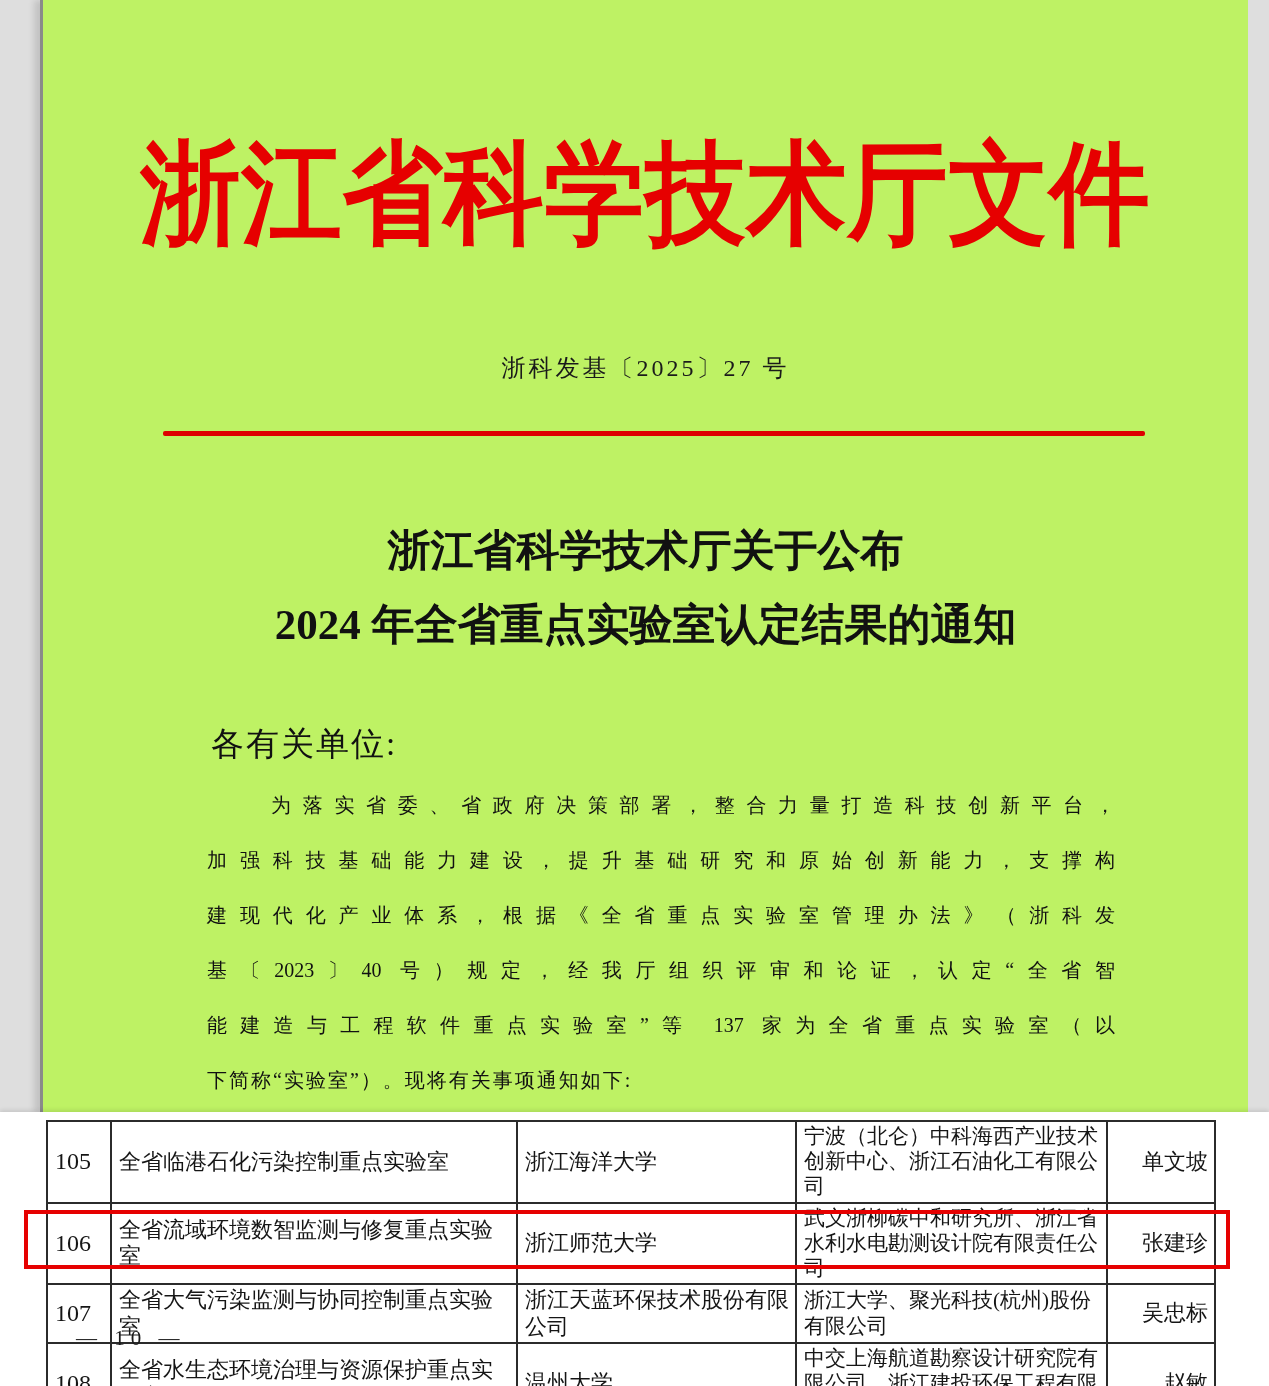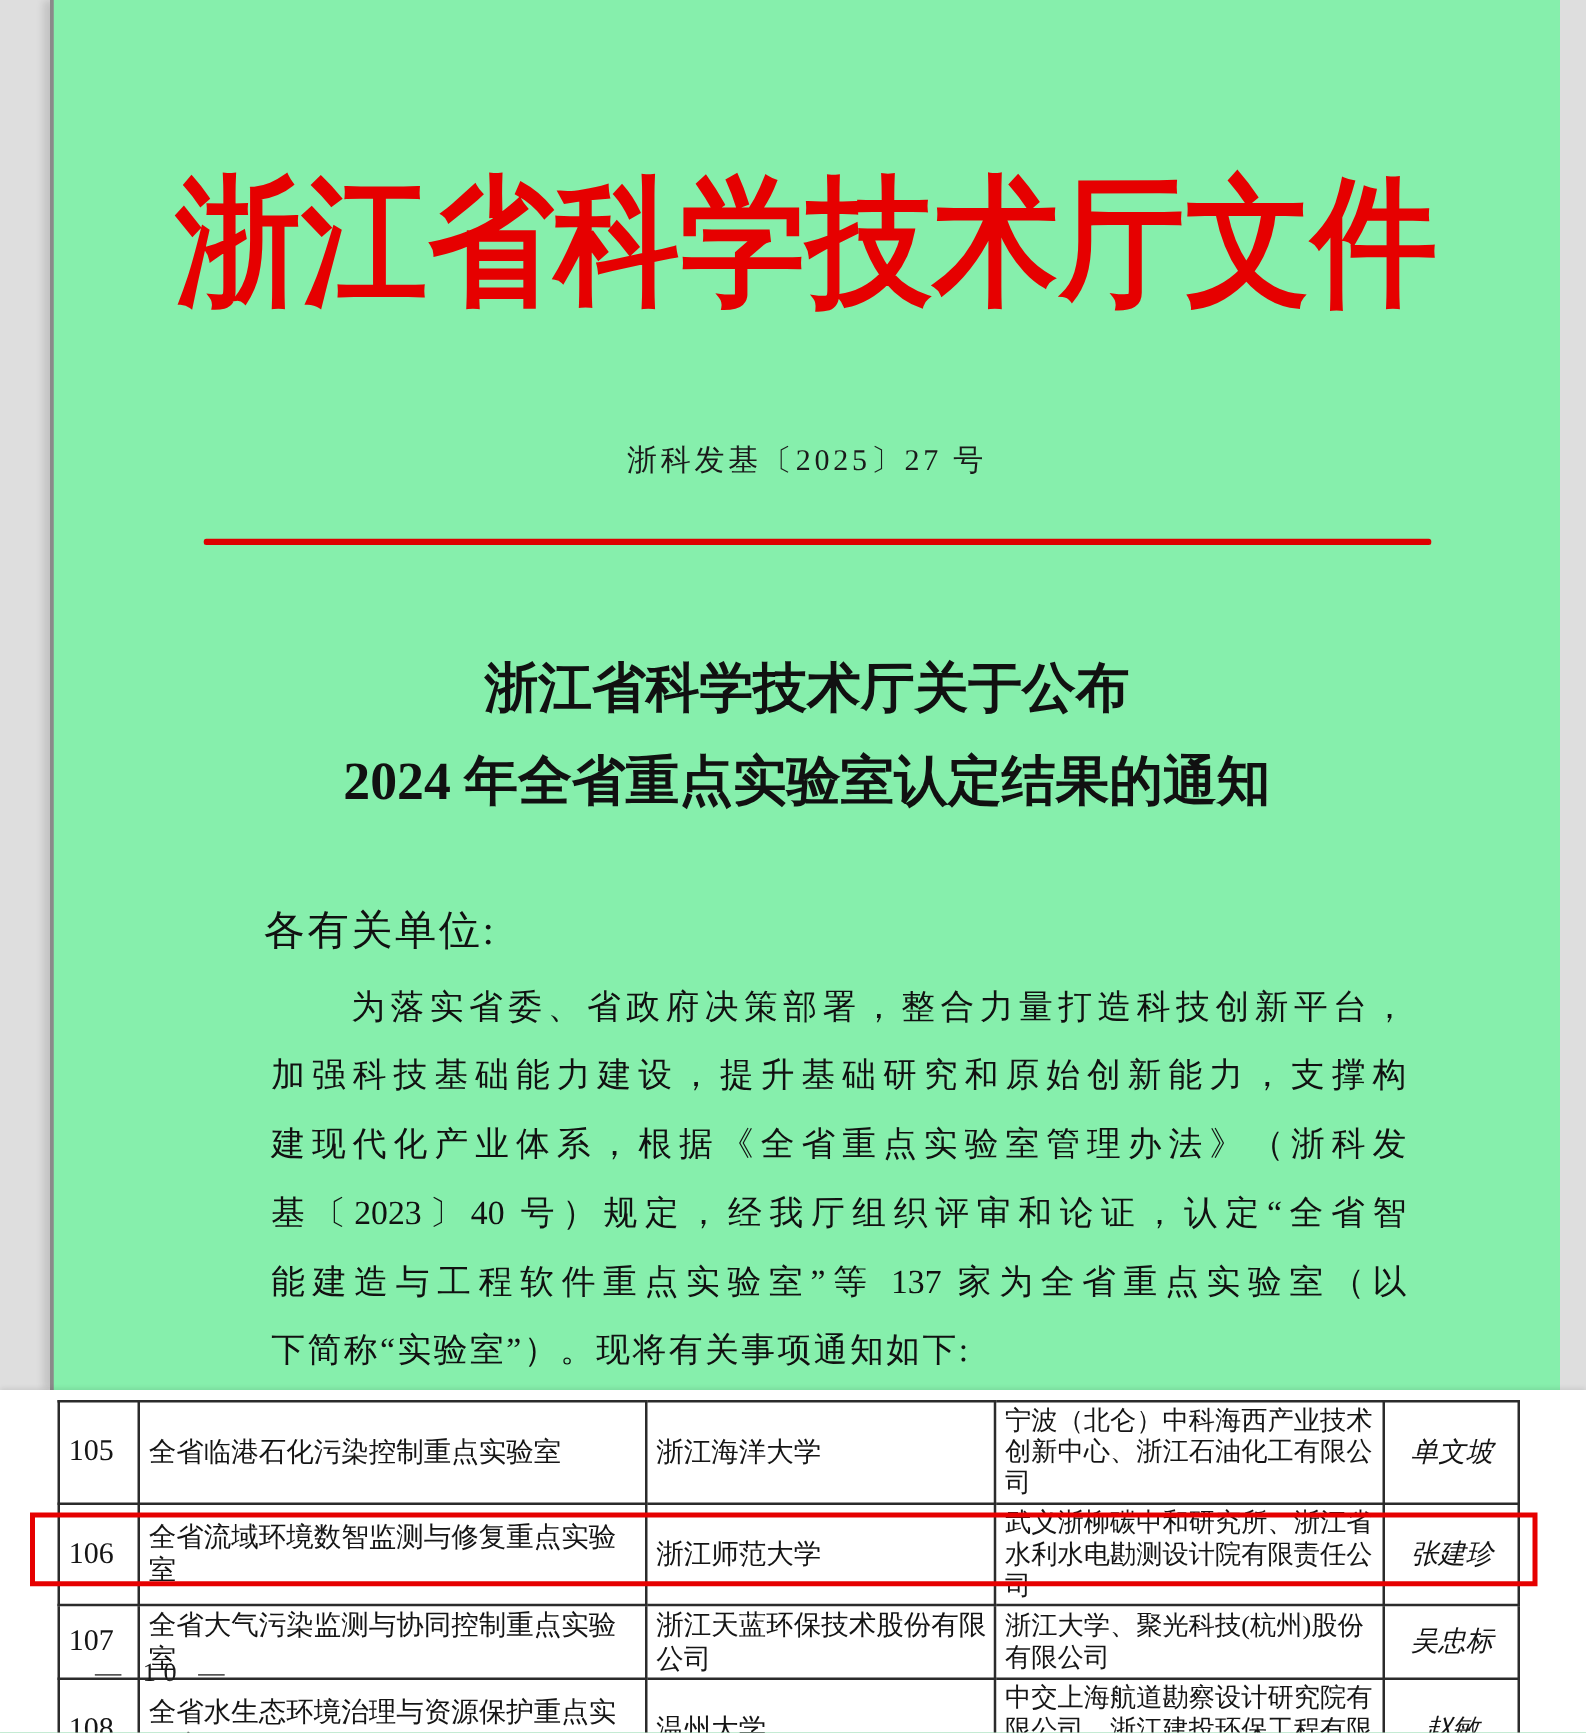--- a/index.html
+++ b/index.html
@@ -8,21 +8,21 @@
     position: relative;
     background: #dedede;
     font-family: "Liberation Serif", "DejaVu Serif", serif;
     overflow: hidden;
   }
   
   .paper {
     position: absolute;
     left: 40px; top: 0;
     width: 1208px; height: 1113px;
-    background: #86efac;
+    background: #bef264;
     border-left: 3px solid #8a8a8a;
     box-shadow: -6px 0 6px rgba(0,0,0,0.12);
     padding-left: 32px;
   }
   .doc-title {
     position: absolute;
     left: 0; top: 128px;
     width: 100%;
     text-align: center;
     font-size: 100px;
@@ -62,23 +62,23 @@
   .subtitle.line2 { top: 596px; }
   .salutation {
     position: absolute;
     left: 168px; top: 722px;
     font-size: 33px;
     color: #111;
     letter-spacing: 2px;
   }
   .body-text {
     position: absolute;
-    left: 174px; top: 778px;
+    left: 164px; top: 778px;
     width: 908px;
-    font-size: 27px;
+    font-size: 20px;
     color: #111;
     line-height: 55px;
   }
   .body-text .bline {
     text-align: justify;
     text-align-last: justify;
     white-space: nowrap;
   }
   .body-text .bline.first { text-indent: 64px; }
   .body-text .bline.last {
@@ -106,21 +106,21 @@
   table.lab-table td {
     border: 2px solid #2b2b2b;
     padding: 2px 6px 2px 7px;
     vertical-align: middle;
     line-height: 1.2;
   }
   td.col-num   { width: 64px;  text-align: left; font-size: 24px; }
   td.col-lab   { width: 406px; padding-left: 22px; }
   td.col-inst  { width: 279px; padding-left: 20px; }
   td.col-part  { width: 311px; font-size: 21px; padding-left: 9px; }
-  td.col-name  { width: 108px; text-align: center; font-style: italic; }
+  td.col-name  { width: 108px; text-align: right; }
   tr.r105 { height: 52px; }
   tr.r106 { height: 50px; }
   tr.r107 { height: 48px; }
   tr.r108 { height: 54px; }
   .highlight-box {
     position: absolute;
     left: 24px; top: 98px;
     width: 1206px; height: 59px;
     border: 4px solid #e60000;
     pointer-events: none;

